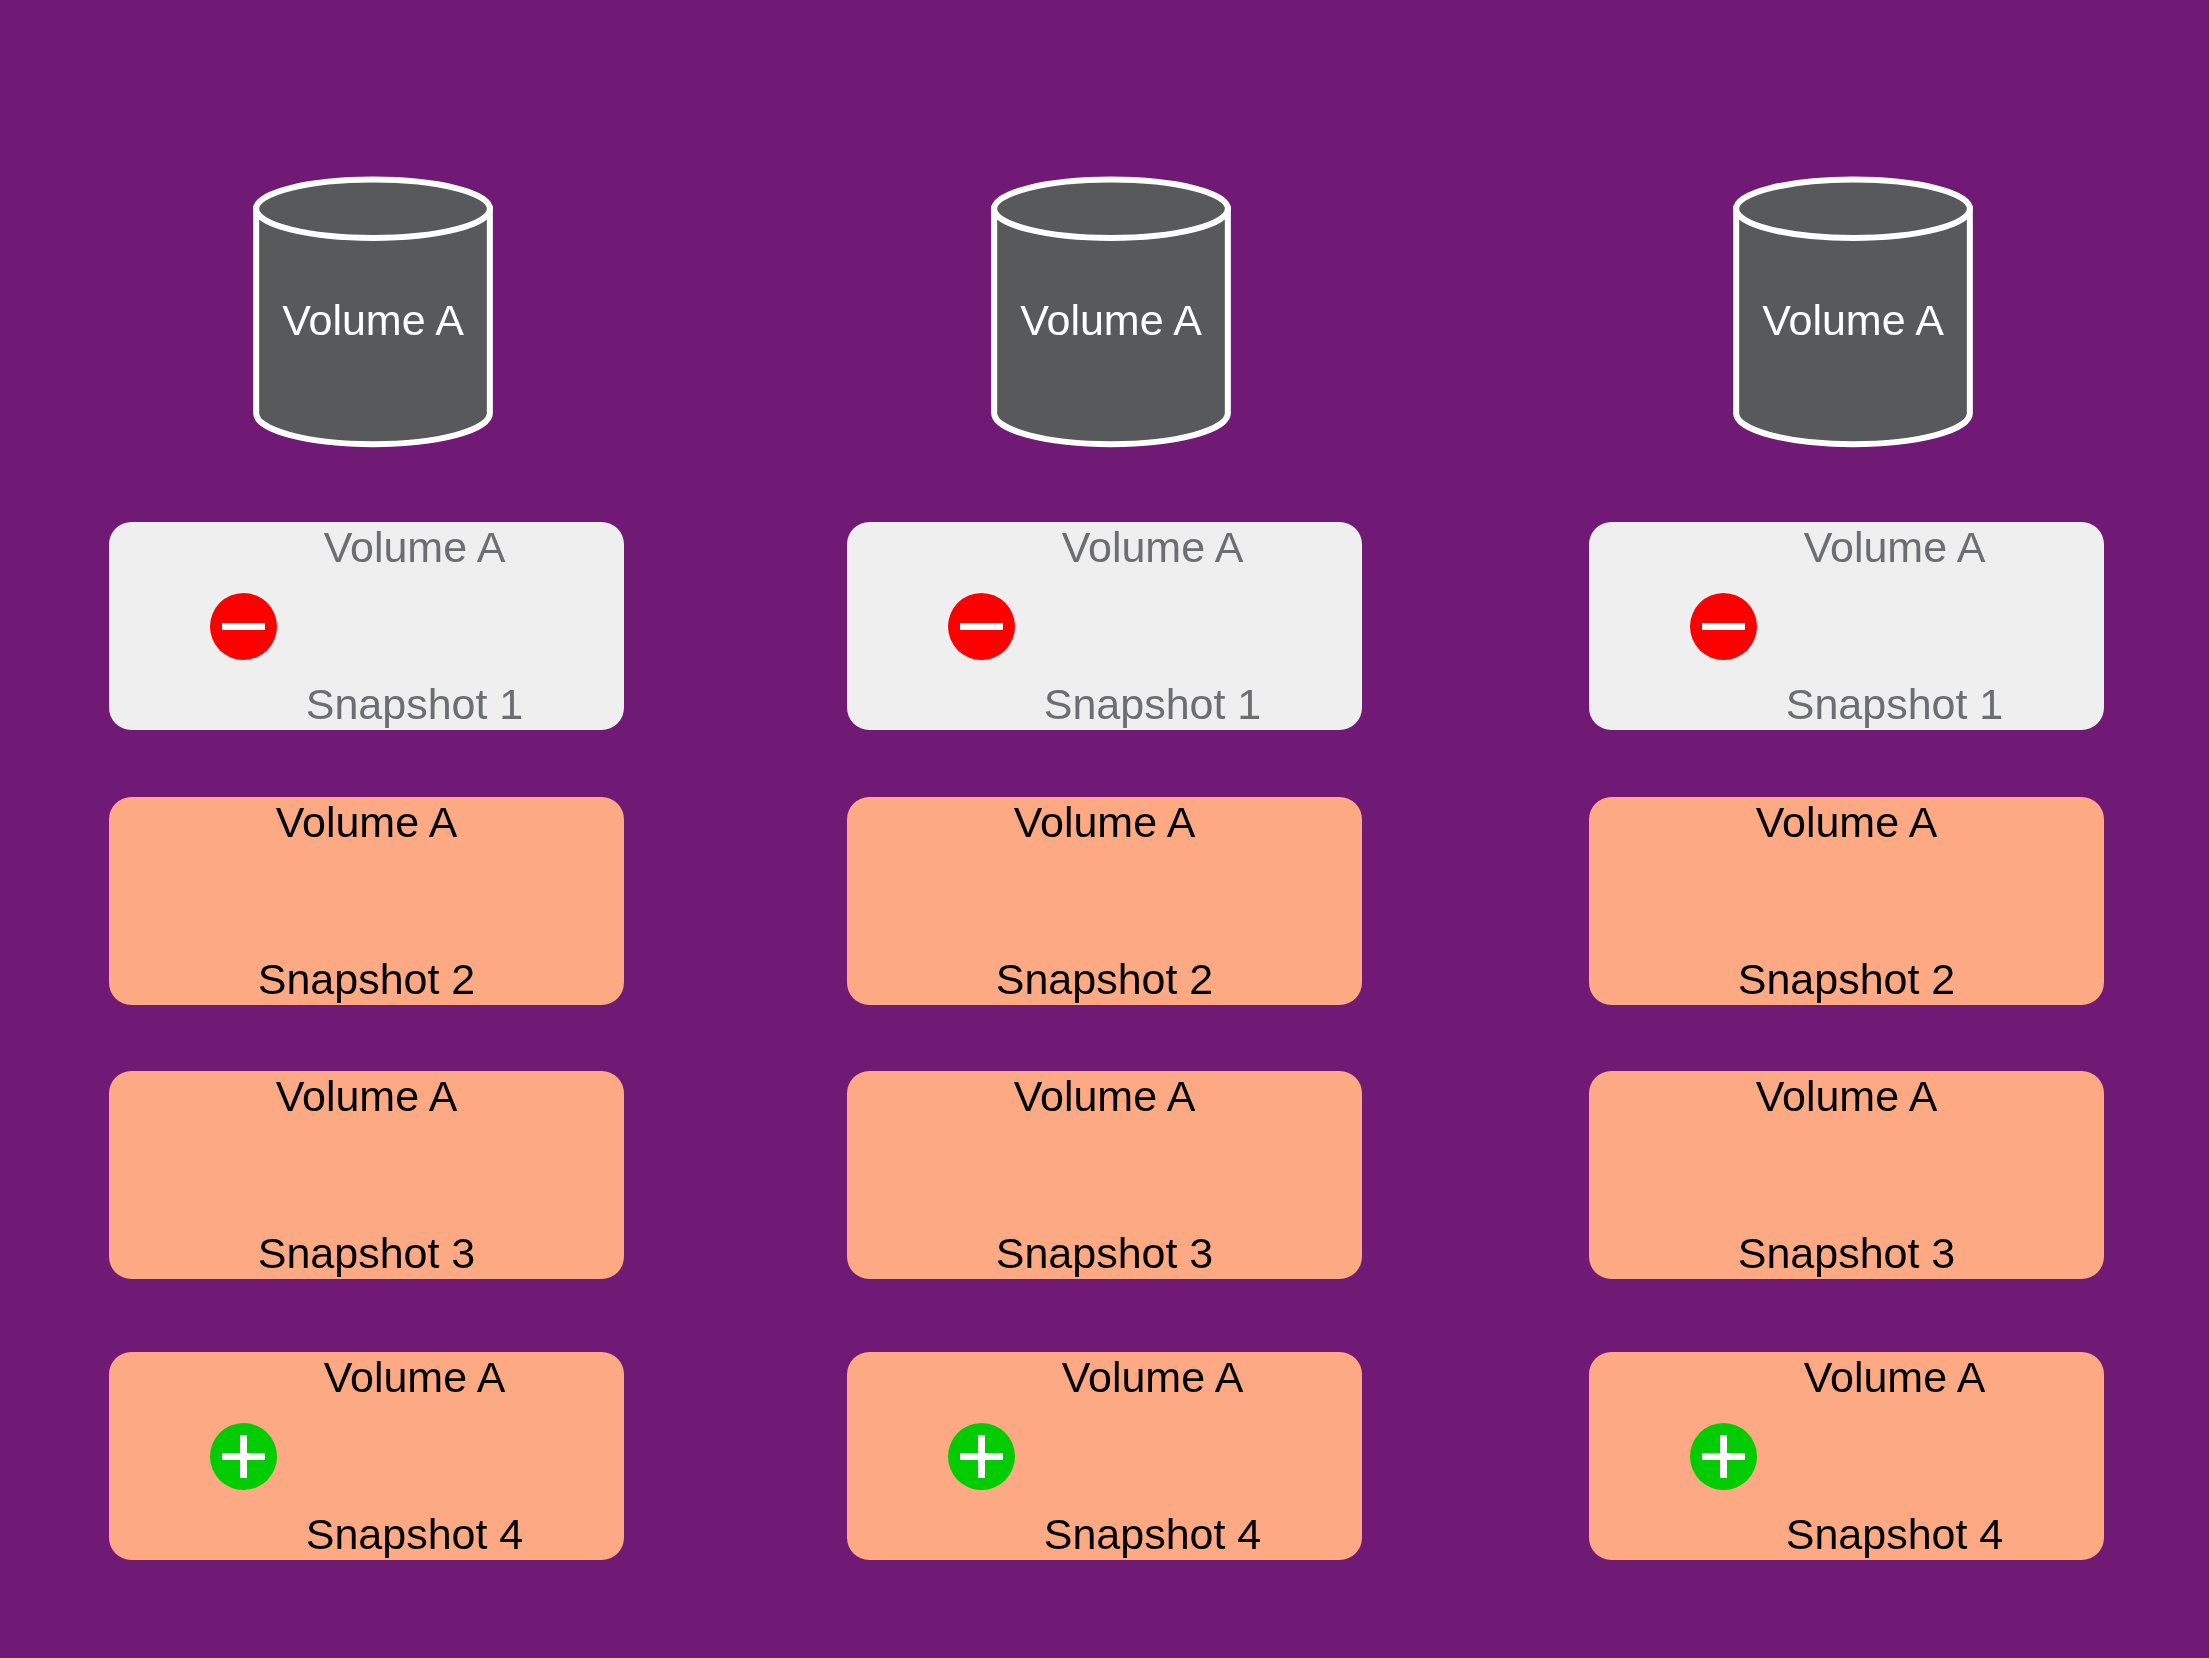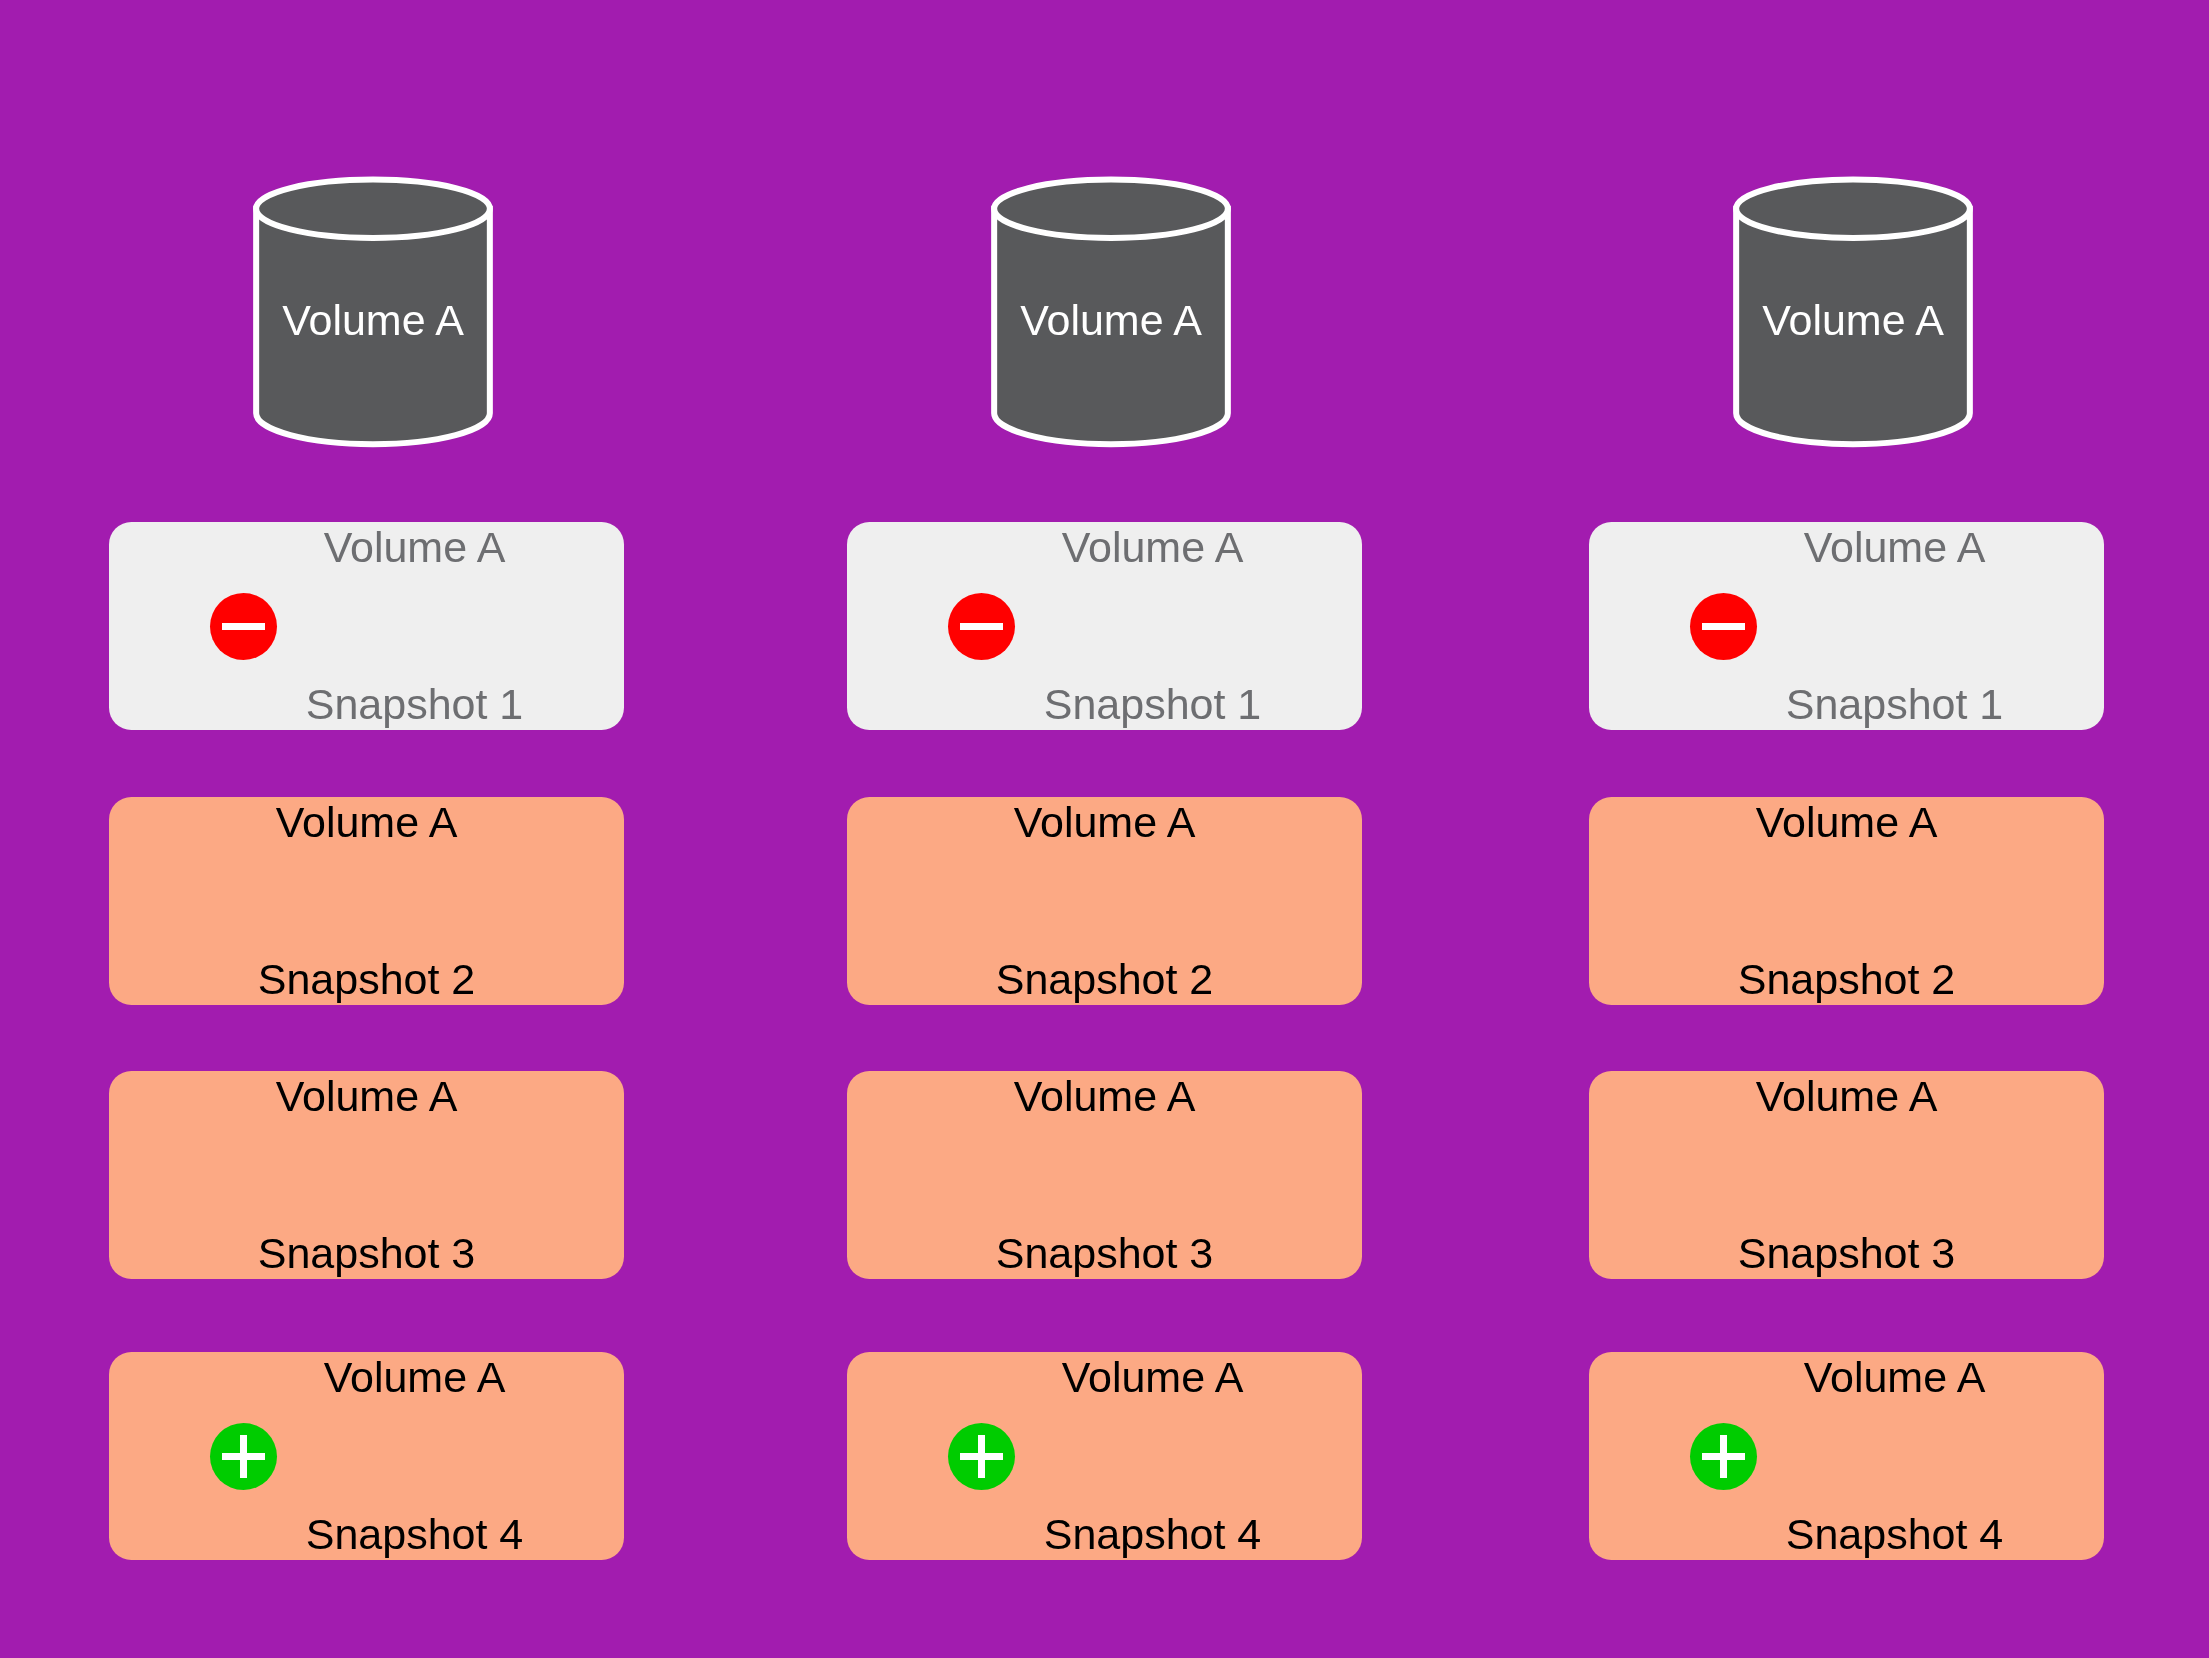--- a/index.html
+++ b/index.html
@@ -11,21 +11,21 @@
     width: 2209px;
     height: 1659px;
     font-family: "Liberation Sans", sans-serif;
     overflow: hidden;
   }
 
   #canvas {
     position: relative;
     width: 2209px;
     height: 1659px;
-    background: #a21caf;
+    background: #701a75;
   }
 
   
   .column {
     position: absolute;
     top: 0;
     width: 515px;
     height: 1659px;
   }
   .col-0 { left: 109px; }

